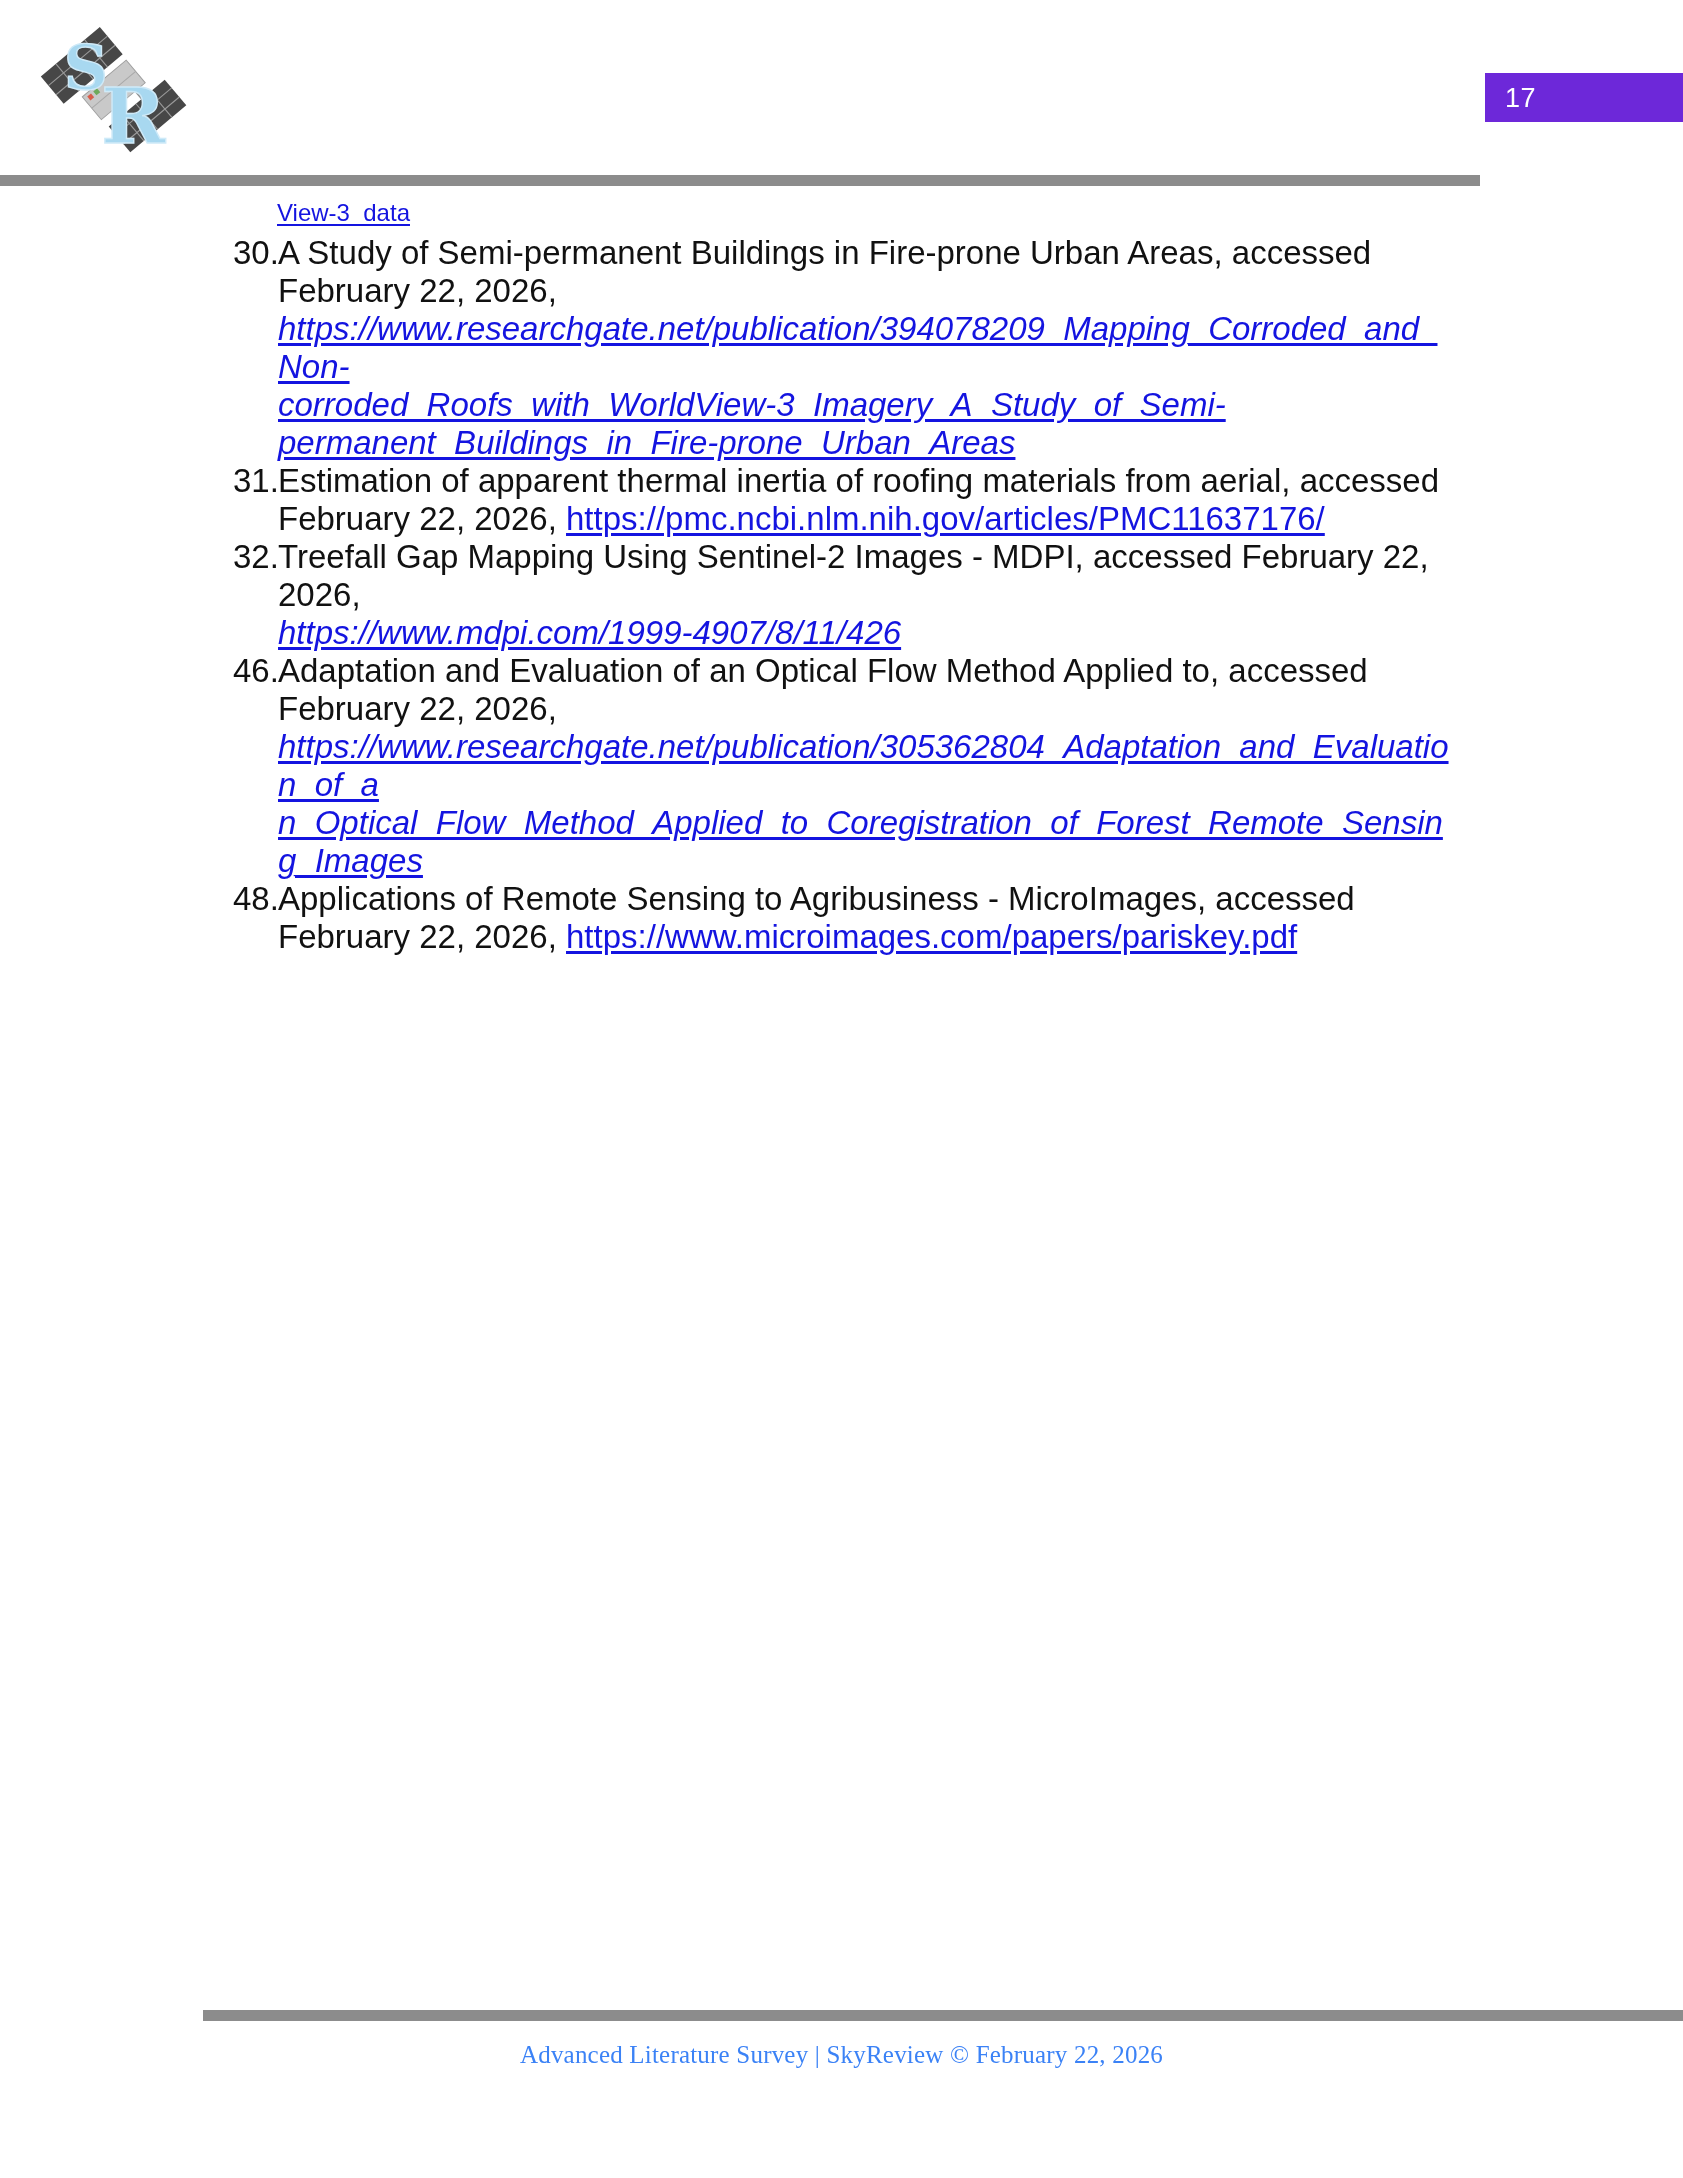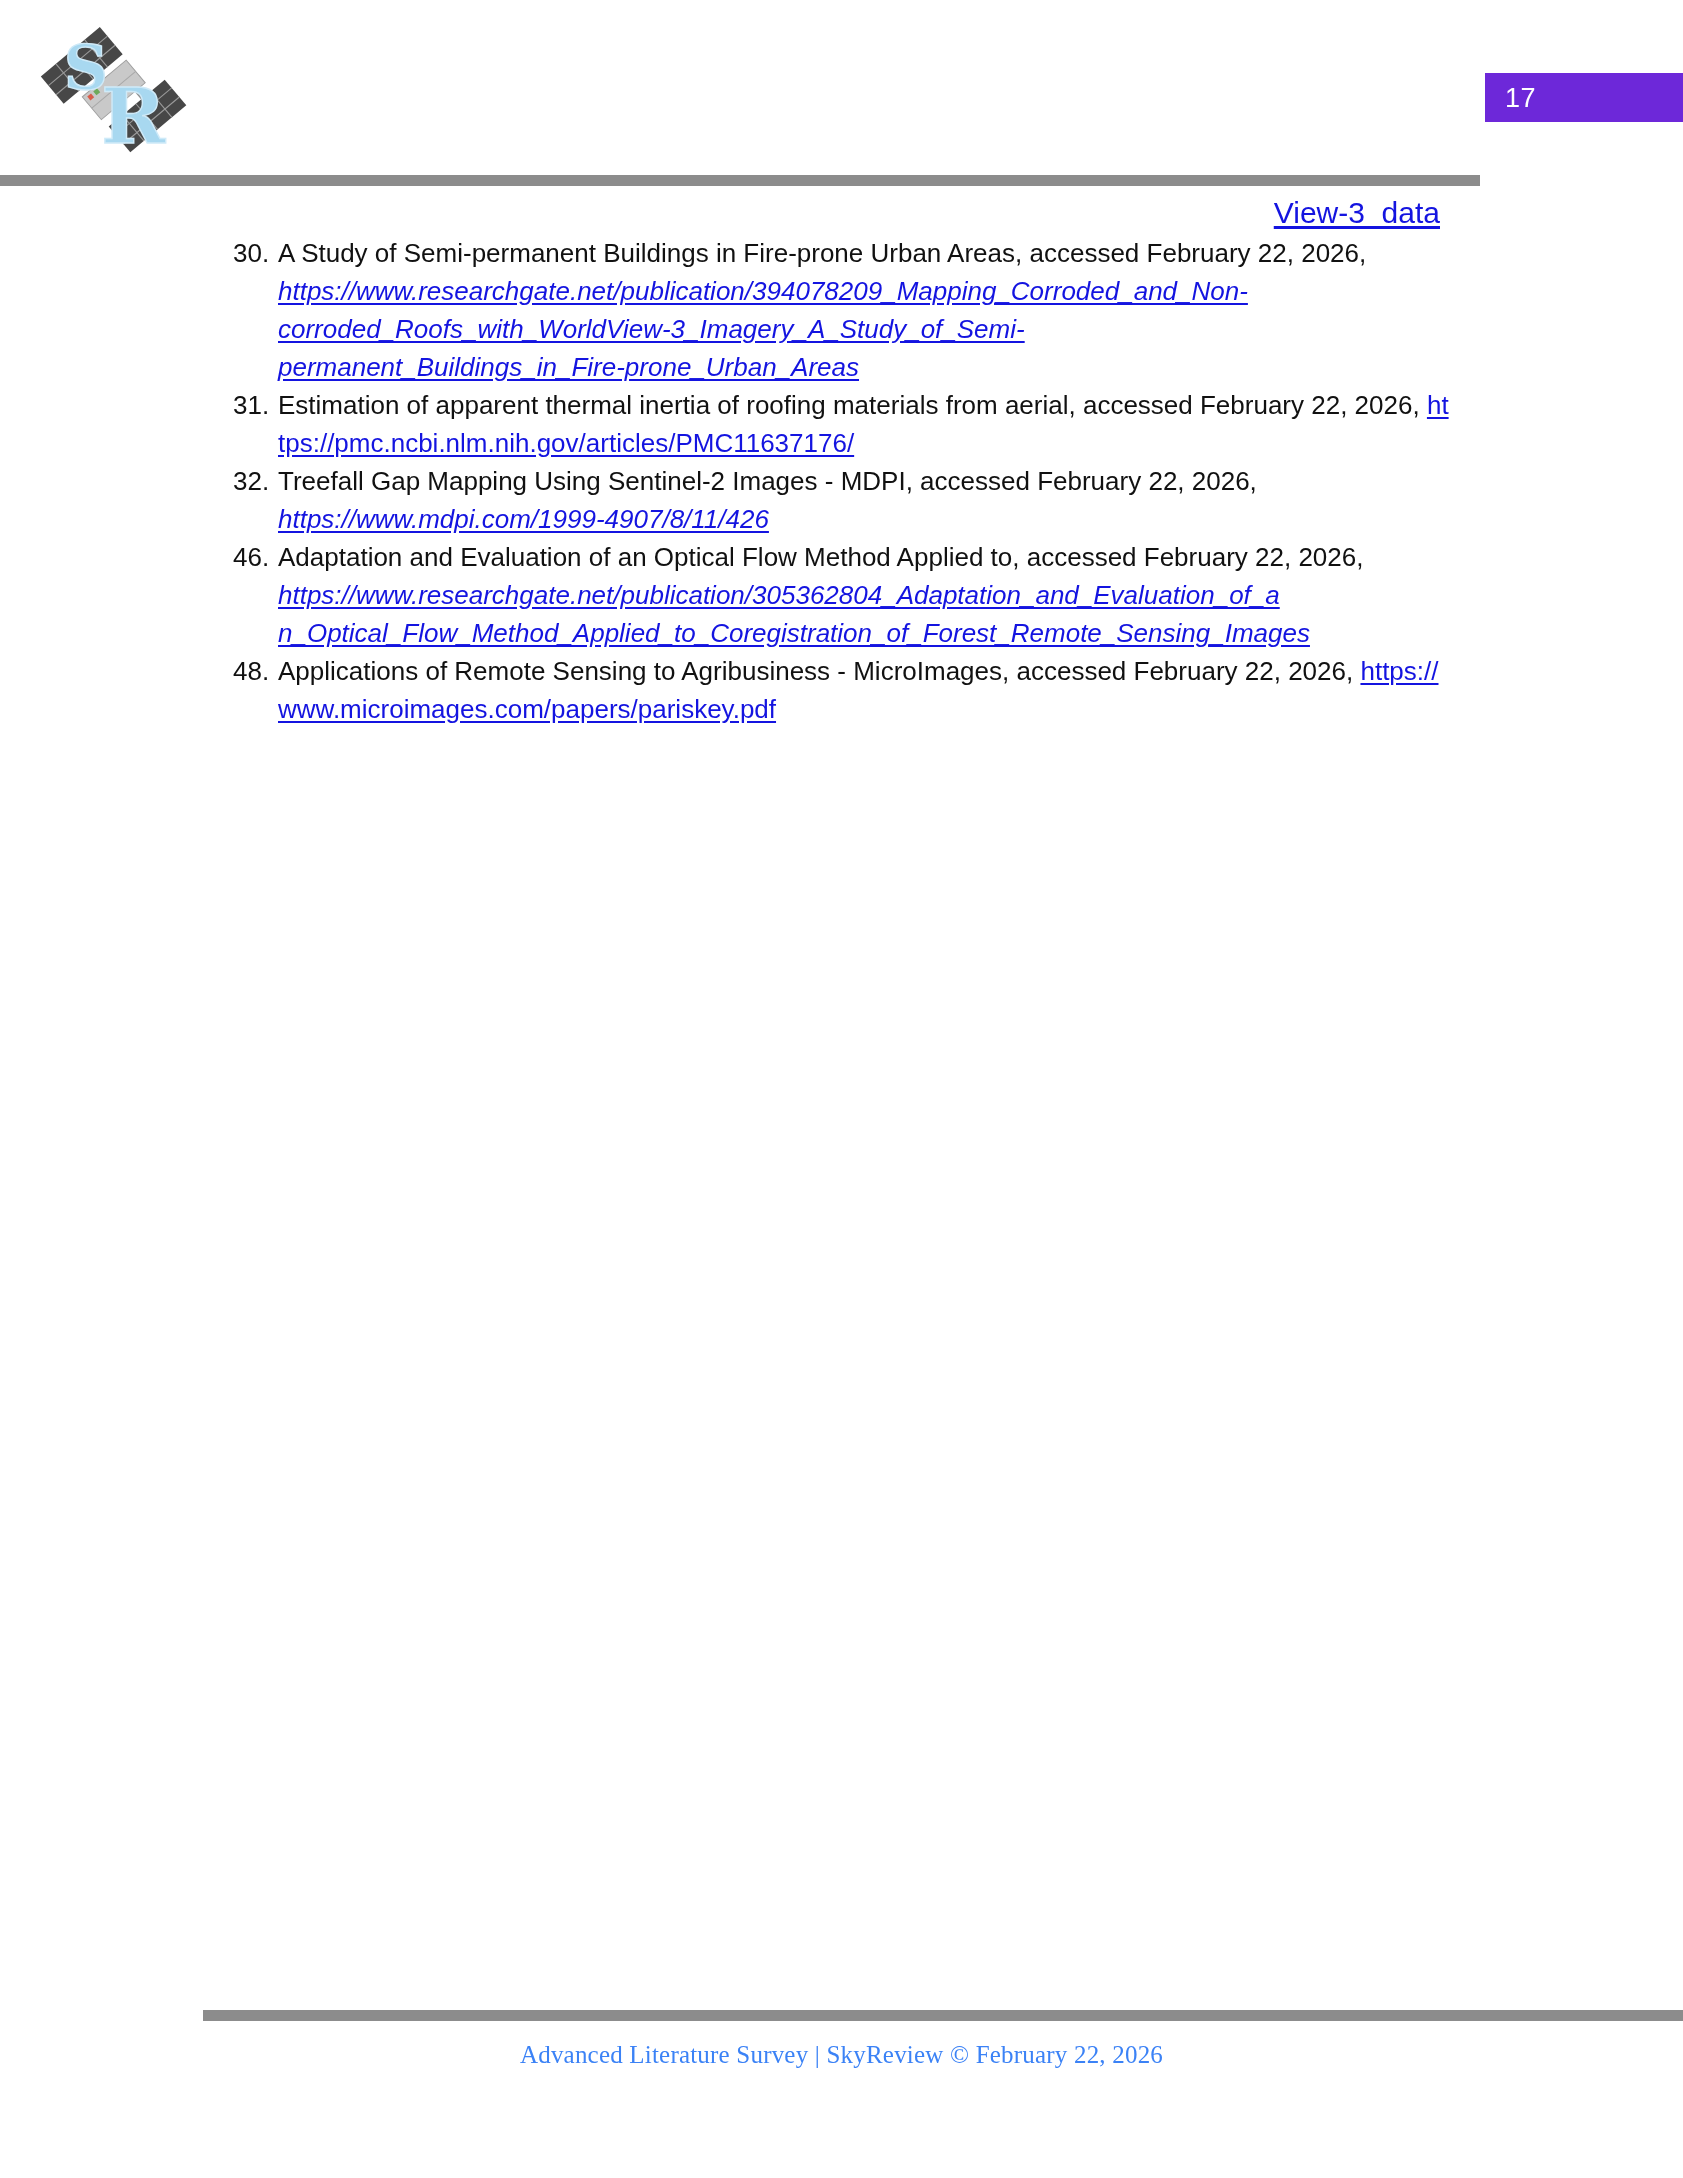--- a/index.html
+++ b/index.html
@@ -72,32 +72,31 @@
   .ref-list {
     margin: 0;
     padding: 0;
     list-style: none;
   }
 
   .cont-line {
     position: relative;
     margin-left: 277px;
     margin-right: 243px;
-    font-size: 30px;
+    font-size: 24px;
     line-height: 38px;
     color: #111111;
-    text-align: right;
   }
 
   .ref-item {
     position: relative;
     margin-left: 233px;
     margin-right: 230px;
     padding-left: 45px;
-    font-size: 26px;
+    font-size: 33px;
     line-height: 38px;
     color: #111111;
   }
   .ref-item .num {
     position: absolute;
     left: 0;
     top: 0;
     width: 42px;
     text-align: left;
     color: #111111;

